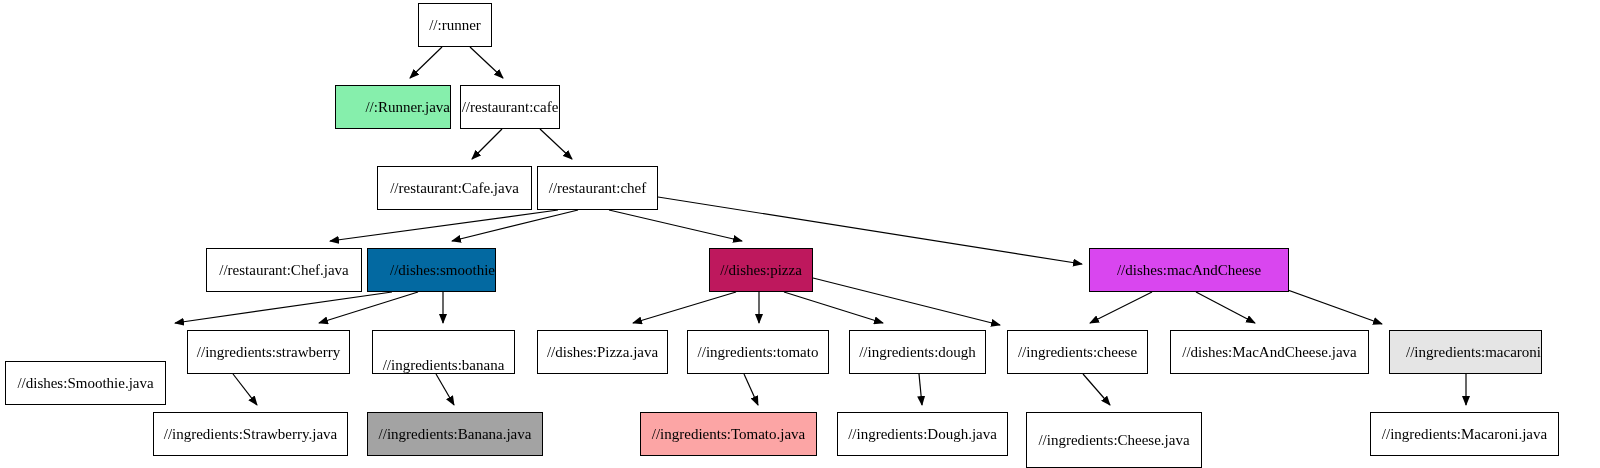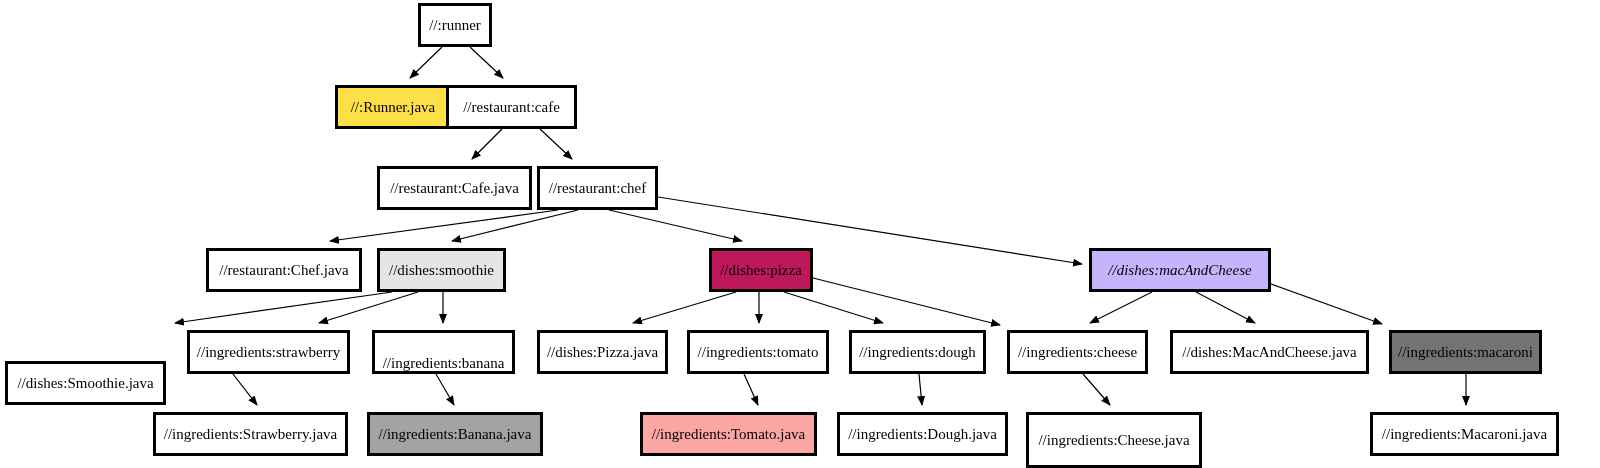--- a/index.html
+++ b/index.html
@@ -20,21 +20,21 @@
     position: absolute;
     left: 0;
     top: 0;
     width: 1600px;
     height: 468px;
     pointer-events: none;
   }
   .graph-node {
     position: absolute;
     box-sizing: border-box;
-    border: 3px solid #14b8a6;
+    border: 1px solid #14b8a6;
     background: #ffffff;
     display: flex;
     align-items: center;
     justify-content: center;
     z-index: 2;
   }
   .graph-node .node-label {
     font-family: "Liberation Serif", "DejaVu Serif", serif;
     font-size: 15px;
     line-height: 1;
@@ -76,42 +76,42 @@
         <polyline points="744,374 758,405" fill="none" stroke="#000000" stroke-width="1.2" marker-end="url(#arrowhead)"></polyline>
         <polyline points="919,374 922,405" fill="none" stroke="#000000" stroke-width="1.2" marker-end="url(#arrowhead)"></polyline>
         <polyline points="1083,374 1110,405" fill="none" stroke="#000000" stroke-width="1.2" marker-end="url(#arrowhead)"></polyline>
         <polyline points="1466,374 1466,405" fill="none" stroke="#000000" stroke-width="1.2" marker-end="url(#arrowhead)"></polyline>
       </g>
   </svg>
   <div id="node-group">
       <div class="graph-node" style="left: 418px; top: 3px; width: 74px; height: 44px; border-color: rgb(0, 0, 0); background: rgb(255, 255, 255);">
         <span class="node-label">//:runner</span>
       </div>
-      <div class="graph-node" style="left: 335px; top: 85px; width: 116px; height: 44px; border-color: rgb(0, 0, 0); background: #fde047;">
+      <div class="graph-node" style="left: 335px; top: 85px; width: 116px; height: 44px; border-color: rgb(0, 0, 0); background: #86efac; justify-content: flex-end;">
         <span class="node-label">//:Runner.java</span>
       </div>
-      <div class="graph-node" style="left: 446px; top: 85px; width: 131px; height: 44px; border-color: rgb(0, 0, 0); background: rgb(255, 255, 255);">
+      <div class="graph-node" style="left: 460px; top: 85px; width: 100px; height: 44px; border-color: rgb(0, 0, 0); background: rgb(255, 255, 255);">
         <span class="node-label">//restaurant:cafe</span>
       </div>
       <div class="graph-node" style="left: 377px; top: 166px; width: 155px; height: 44px; border-color: rgb(0, 0, 0); background: rgb(255, 255, 255);">
         <span class="node-label">//restaurant:Cafe.java</span>
       </div>
       <div class="graph-node" style="left: 537px; top: 166px; width: 121px; height: 44px; border-color: rgb(0, 0, 0); background: rgb(255, 255, 255);">
         <span class="node-label">//restaurant:chef</span>
       </div>
       <div class="graph-node" style="left: 206px; top: 248px; width: 156px; height: 44px; border-color: rgb(0, 0, 0); background: rgb(255, 255, 255);">
         <span class="node-label">//restaurant:Chef.java</span>
       </div>
-      <div class="graph-node" style="left: 377px; top: 248px; width: 129px; height: 44px; border-color: rgb(0, 0, 0); background: #e5e5e5;">
+      <div class="graph-node" style="left: 367px; top: 248px; width: 129px; height: 44px; border-color: rgb(0, 0, 0); background: #0369a1; justify-content: flex-end;">
         <span class="node-label">//dishes:smoothie</span>
       </div>
       <div class="graph-node" style="left: 709px; top: 248px; width: 104px; height: 44px; border-color: rgb(0, 0, 0); background: #be185d;">
         <span class="node-label">//dishes:pizza</span>
       </div>
-      <div class="graph-node" style="left: 1089px; top: 248px; width: 182px; height: 44px; border-color: rgb(0, 0, 0); background: #c4b5fd; font-style: italic;">
+      <div class="graph-node" style="left: 1089px; top: 248px; width: 200px; height: 44px; border-color: rgb(0, 0, 0); background: #d946ef;">
         <span class="node-label">//dishes:macAndCheese</span>
       </div>
       <div class="graph-node" style="left: 5px; top: 330px; width: 161px; height: 44px; border-color: rgb(0, 0, 0); background: rgb(255, 255, 255); margin-top: 31px;">
         <span class="node-label">//dishes:Smoothie.java</span>
       </div>
       <div class="graph-node" style="left: 187px; top: 330px; width: 163px; height: 44px; border-color: rgb(0, 0, 0); background: rgb(255, 255, 255);">
         <span class="node-label">//ingredients:strawberry</span>
       </div>
       <div class="graph-node" style="left: 372px; top: 330px; width: 143px; height: 44px; border-color: rgb(0, 0, 0); background: rgb(255, 255, 255); align-items: flex-end;">
         <span class="node-label">//ingredients:banana</span>
@@ -124,21 +124,21 @@
       </div>
       <div class="graph-node" style="left: 849px; top: 330px; width: 137px; height: 44px; border-color: rgb(0, 0, 0); background: rgb(255, 255, 255);">
         <span class="node-label">//ingredients:dough</span>
       </div>
       <div class="graph-node" style="left: 1007px; top: 330px; width: 141px; height: 44px; border-color: rgb(0, 0, 0); background: rgb(255, 255, 255);">
         <span class="node-label">//ingredients:cheese</span>
       </div>
       <div class="graph-node" style="left: 1170px; top: 330px; width: 199px; height: 44px; border-color: rgb(0, 0, 0); background: rgb(255, 255, 255);">
         <span class="node-label">//dishes:MacAndCheese.java</span>
       </div>
-      <div class="graph-node" style="left: 1389px; top: 330px; width: 153px; height: 44px; border-color: rgb(0, 0, 0); background: #737373;">
+      <div class="graph-node" style="left: 1389px; top: 330px; width: 153px; height: 44px; border-color: rgb(0, 0, 0); background: #e5e5e5; justify-content: flex-end;">
         <span class="node-label">//ingredients:macaroni</span>
       </div>
       <div class="graph-node" style="left: 153px; top: 412px; width: 195px; height: 44px; border-color: rgb(0, 0, 0); background: rgb(255, 255, 255);">
         <span class="node-label">//ingredients:Strawberry.java</span>
       </div>
       <div class="graph-node" style="left: 367px; top: 412px; width: 176px; height: 44px; border-color: rgb(0, 0, 0); background: #a3a3a3;">
         <span class="node-label">//ingredients:Banana.java</span>
       </div>
       <div class="graph-node" style="left: 640px; top: 412px; width: 177px; height: 44px; border-color: rgb(0, 0, 0); background: #fca5a5;">
         <span class="node-label">//ingredients:Tomato.java</span>

